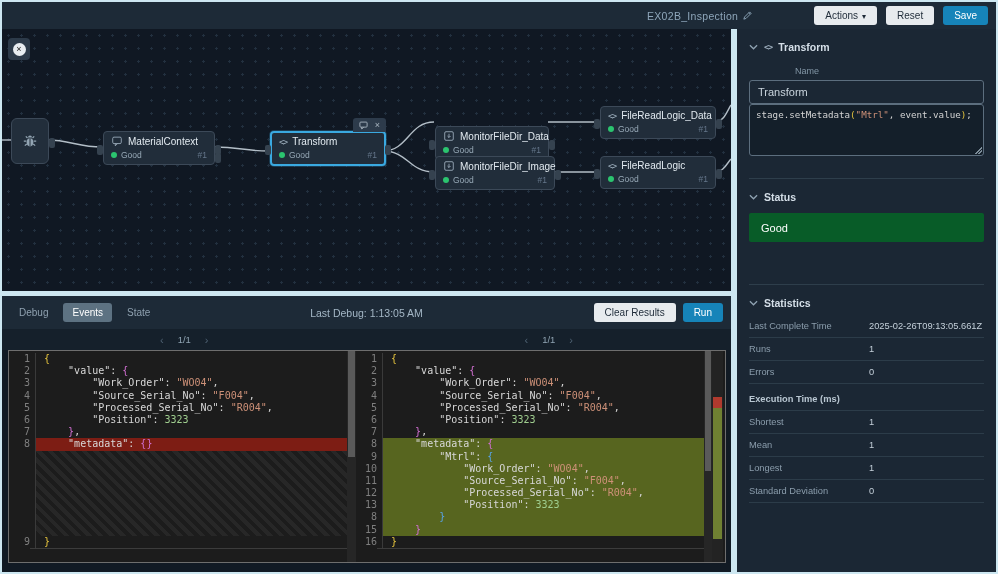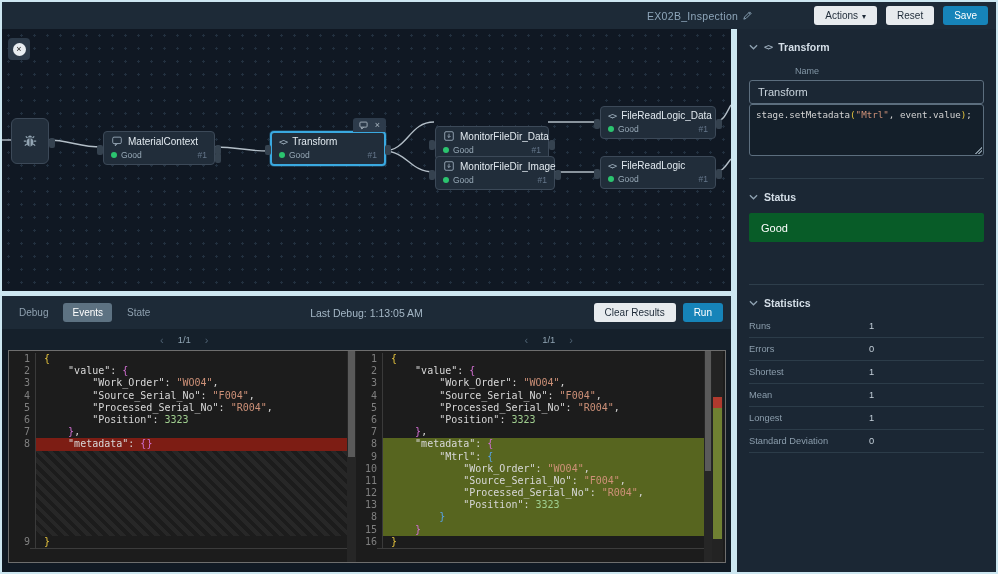--- a/index.html
+++ b/index.html
@@ -287,27 +287,32 @@
   <div class="sec-head">
     <span class="chev">
         <svg width="9" height="6" viewBox="0 0 10 6">
           <path d="M1 1 L5 5 L9 1" stroke="#8fa3b2" stroke-width="1.4" fill="none"></path>
         </svg>
       </span>
     <span>Statistics</span>
   </div>
   <div class="stats" id="stats">
       <div class="stats-row">
+        <span class="sl">Last Complete Time</span>
+        <span class="sv">2025-02-26T09:13:05.661Z</span>
+      </div>
+      <div class="stats-row">
         <span class="sl">Runs</span>
         <span class="sv">1</span>
       </div>
       <div class="stats-row">
         <span class="sl">Errors</span>
         <span class="sv">0</span>
       </div>
+      <div class="stats-sub">Execution Time (ms)</div>
       <div class="stats-row">
         <span class="sl">Shortest</span>
         <span class="sv">1</span>
       </div>
       <div class="stats-row">
         <span class="sl">Mean</span>
         <span class="sv">1</span>
       </div>
       <div class="stats-row">
         <span class="sl">Longest</span>

